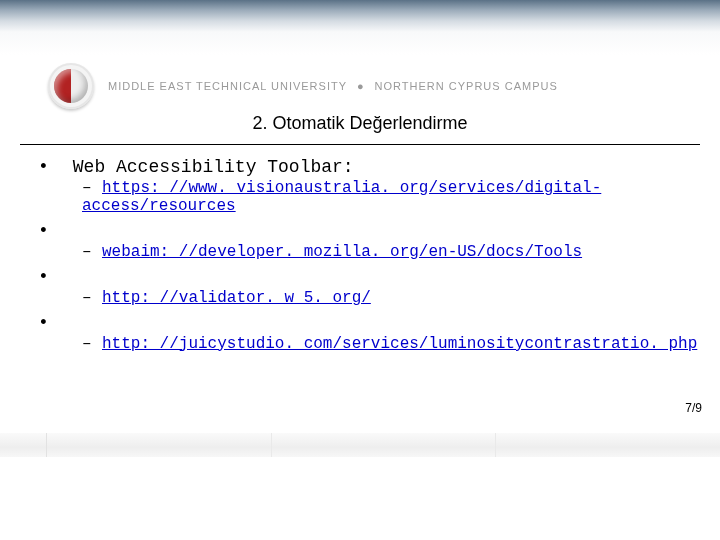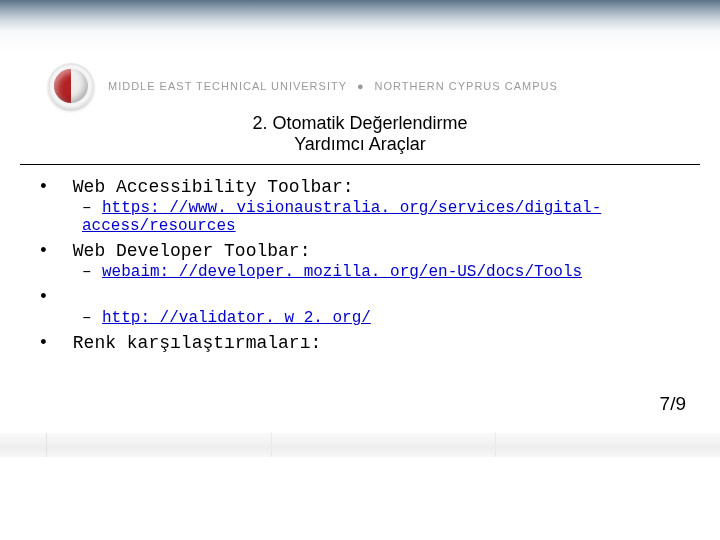--- a/index.html
+++ b/index.html
@@ -108,23 +108,23 @@
     content: "–";
     display: inline-block;
     width: 20px;
   }
   a.link {
     color: #0000cc;
     text-decoration: underline;
   }
   .pagenum {
     position: absolute;
-    right: 34px;
+    right: 18px;
     bottom: 42px;
-    font-size: 19px;
+    font-size: 12px;
   }
   .footerbar {
     position: absolute;
     left: 0;
     bottom: 0;
     width: 100%;
     height: 24px;
     display: flex;
   }
   .footerbar div {
@@ -154,47 +154,45 @@
     <div class="uni">
       <span>MIDDLE EAST TECHNICAL UNIVERSITY</span>
       <span class="dot">●</span>
       <span>NORTHERN CYPRUS CAMPUS</span>
     </div>
   </div>
 
   <div class="title-wrap">
     <div class="title">
       <span>2. Otomatik Değerlendirme</span><br>
-      <span>Yardımcı Araçlar</span>
     </div>
   </div>
   <hr class="title-rule">
 
   <div class="content">
     <ul class="bullets">
       <li>
         <span>Web Accessibility Toolbar:</span>
         <ul class="sublist">
           <li><a class="link">https: //www. visionaustralia. org/services/digital-access/resources</a></li>
         </ul>
       </li>
       <li>
-        <span>Web Developer Toolbar:</span>
         <ul class="sublist">
           <li><a class="link">webaim: //developer. mozilla. org/en-US/docs/Tools</a></li>
         </ul>
       </li>
       <li>
         <ul class="sublist">
-          <li><a class="link">http: //validator. w 2. org/</a></li>
-        </ul>
-      </li>
-      <li>
-        <span>Renk karşılaştırmaları:</span>
-        <ul class="sublist">
+          <li><a class="link">http: //validator. w 5. org/</a></li>
+        </ul>
+      </li>
+      <li>
+        <ul class="sublist">
+          <li><a class="link">http: //juicystudio. com/services/luminositycontrastratio. php</a></li>
         </ul>
       </li>
     </ul>
   </div>
 
   <div class="pagenum">7/9</div>
 
   <div class="footerbar">
     <div></div>
     <div></div>

